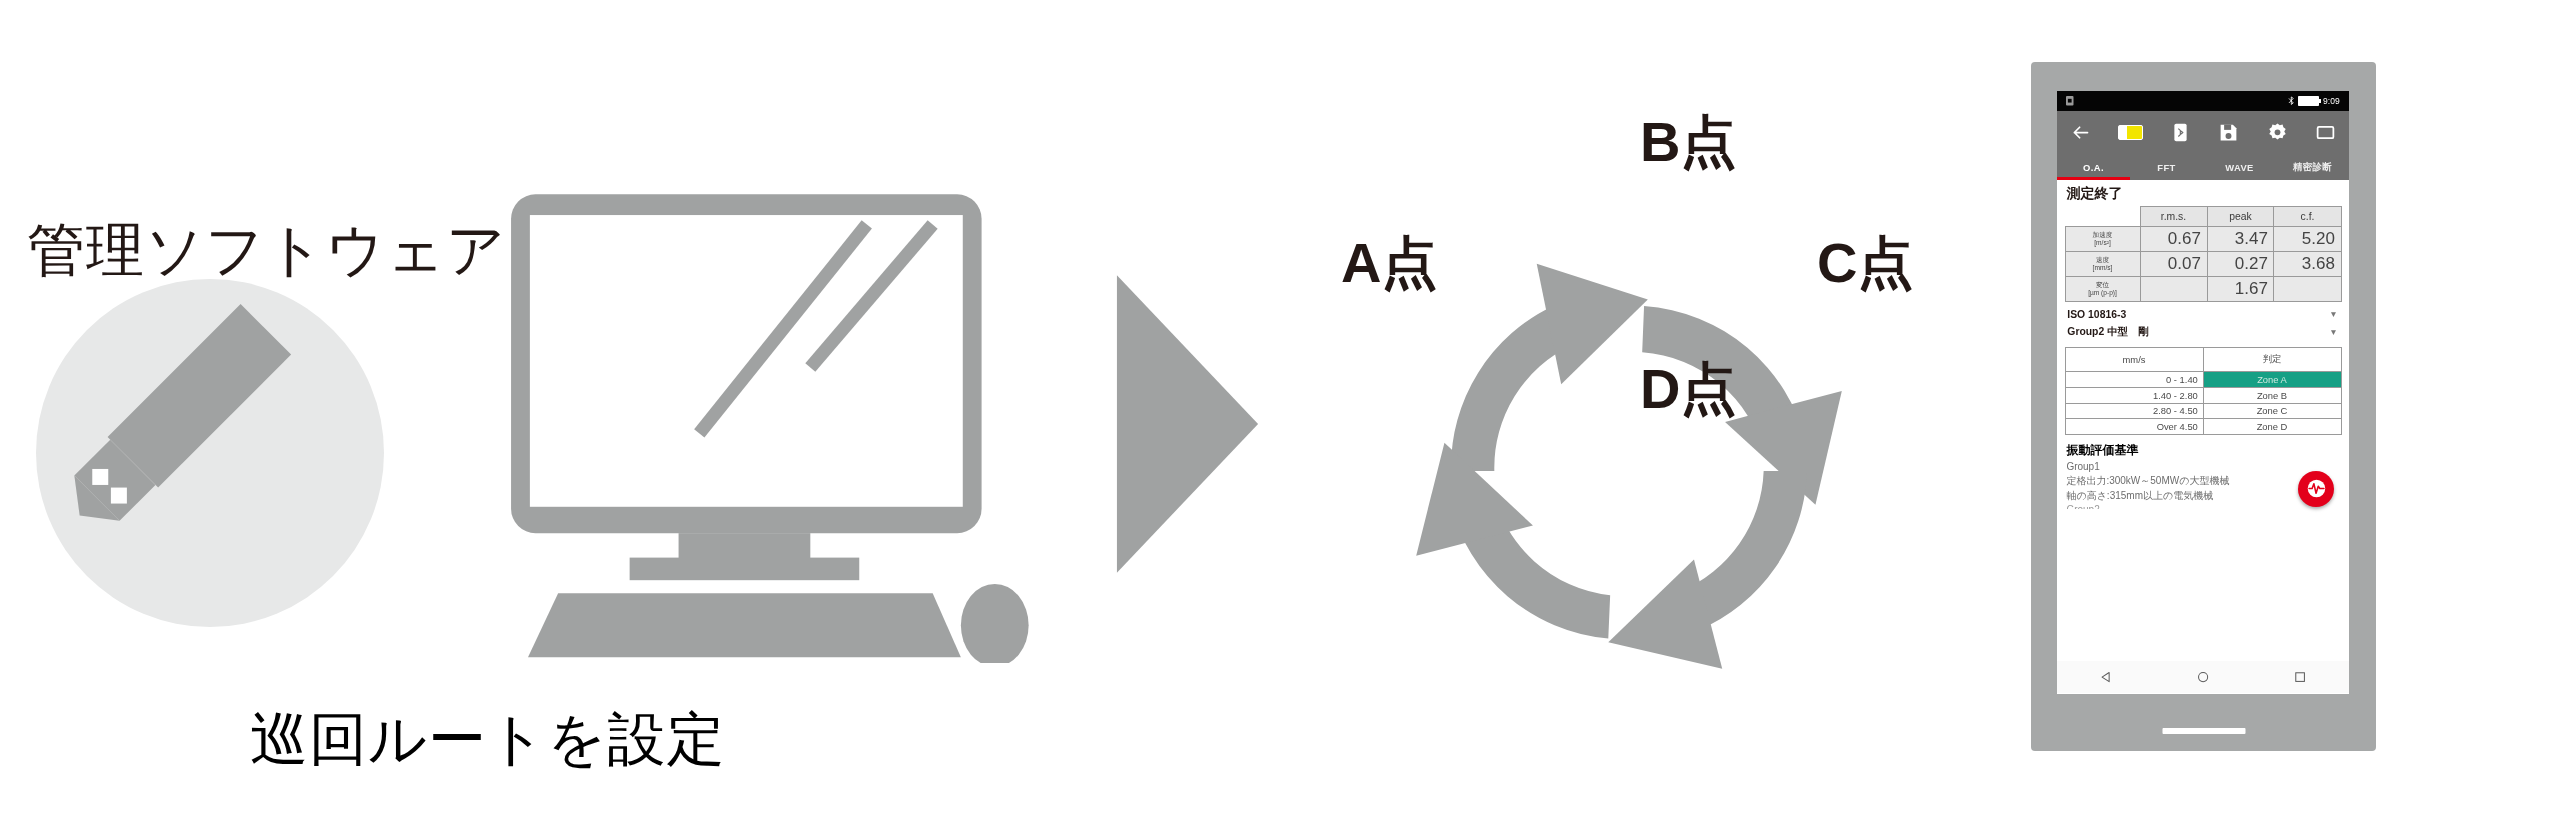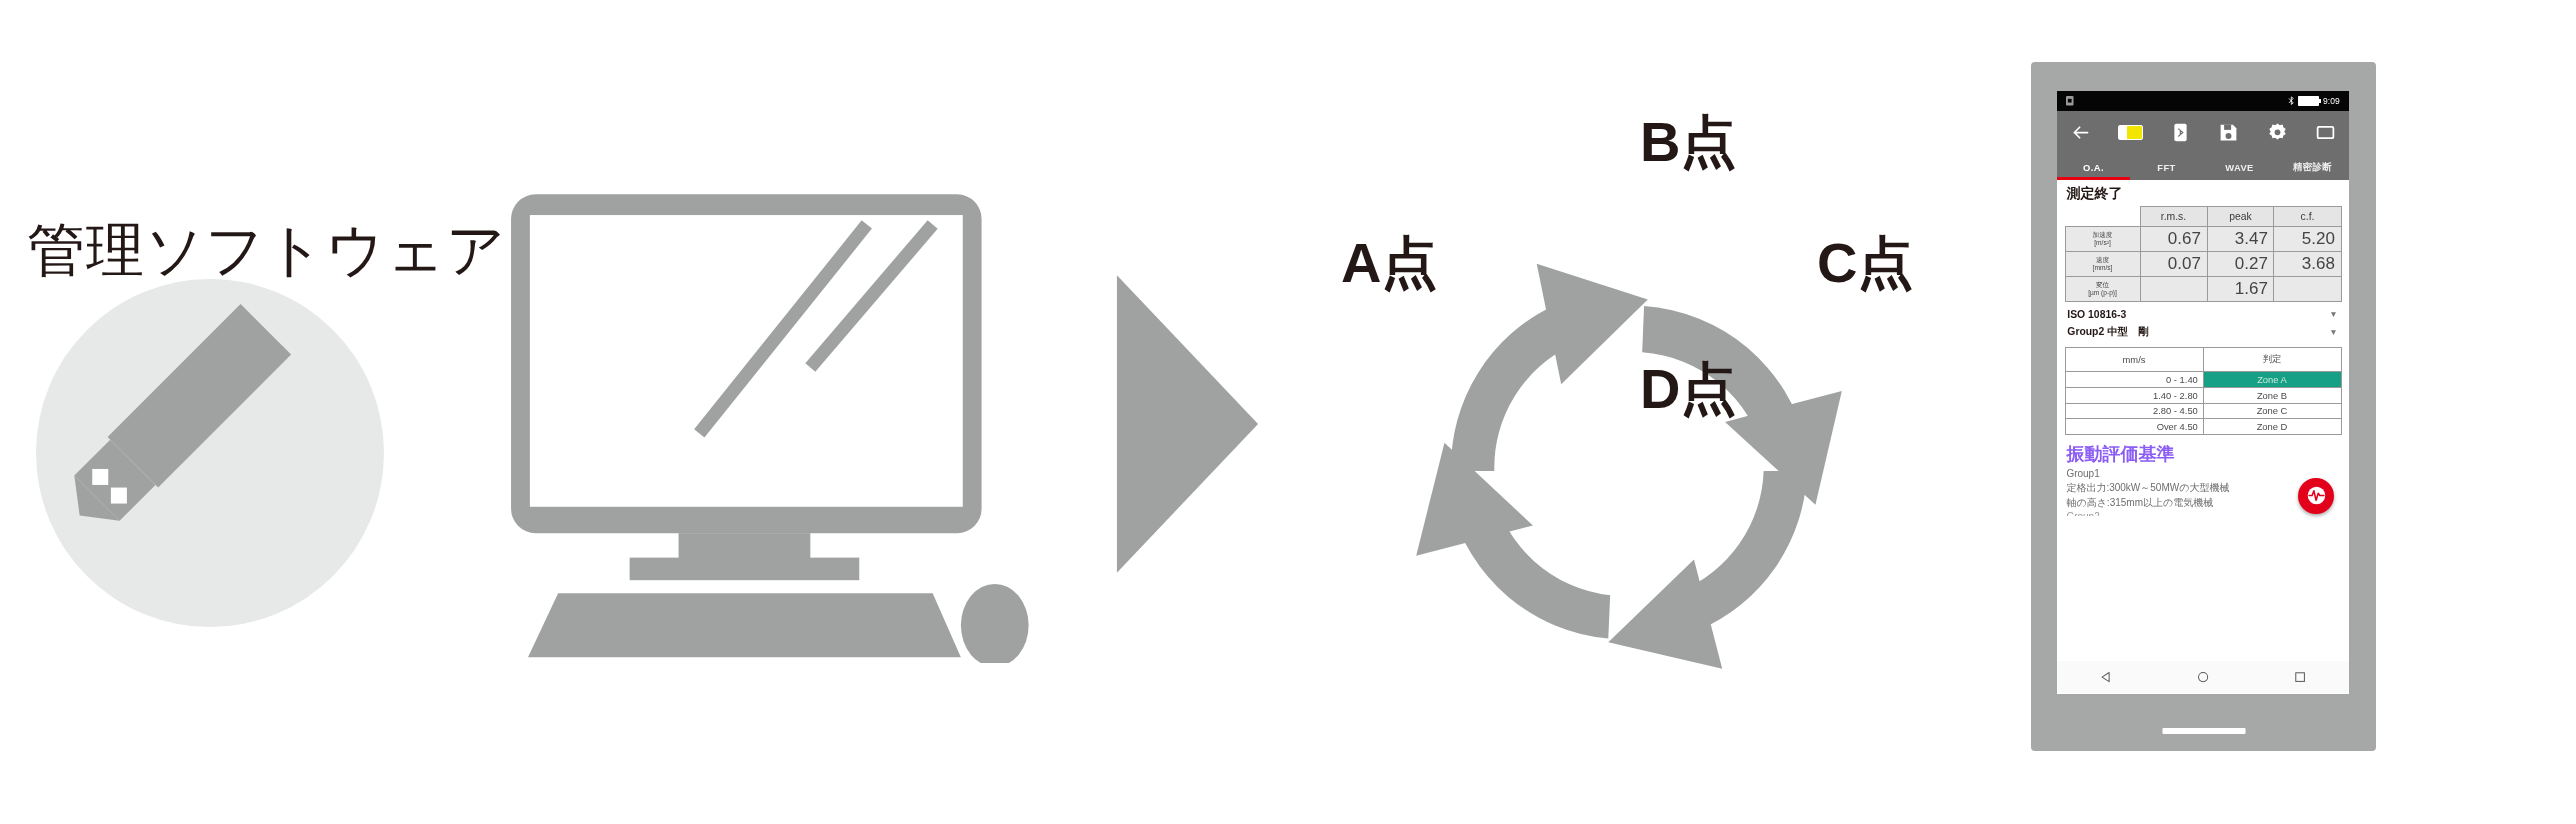--- a/index.html
+++ b/index.html
@@ -104,21 +104,21 @@
     font-size:10.4px;color:#231815;font-weight:700;padding:6.6px 3.8px 5.6px 2.8px;
   }
   .caret{font-size:8.5px;color:#777;}
   table.zone{border-collapse:collapse;width:100%;table-layout:fixed;margin-top:0.9px;}
   table.zone td,table.zone th{border:0.9px solid #9a9a9a;font-size:9.4px;color:#4a4a4a;font-weight:400;}
   table.zone th{text-align:center;padding:5px 0;}
   table.zone td.range{text-align:right;padding:1.9px 4.7px 1.9px 0;}
   table.zone td.zone{text-align:center;padding:1.9px 0;}
   table.zone tr.highlight td.zone{background:#16a085;color:#cfe9df;}
   .criteria{margin-top:6.6px;position:relative;}
-  .criteria h4{margin:0 0 0.9px 1.9px;font-size:18px;font-weight:700;color:#8b5cf6;}
+  .criteria h4{margin:0 0 0.9px 1.9px;font-size:12px;font-weight:700;color:#000000;}
   .criteria p{margin:0 0 0 1.9px;font-size:10px;color:#6d6d6d;line-height:1.45;}
   .criteria p.clip{color:#9a9a9a;height:5.6px;overflow:hidden;}
   .fab{
     position:absolute;right:7.5px;bottom:1.9px;width:36px;height:36px;border-radius:50%;
     background:#e3001b;display:flex;align-items:center;justify-content:center;
     box-shadow:0 1.9px 3.8px rgba(0,0,0,.35);
   }
   
   .navbar{
     position:absolute;left:0;bottom:0;width:100%;height:32px;background:#fafafa;
@@ -153,20 +153,21 @@
     <rect x="22" y="28" width="500" height="360" rx="26" ry="26" fill="#a0a2a2"></rect>
     <rect x="42" y="50" width="460" height="310" fill="#ffffff"></rect>
     <rect x="200" y="388" width="140" height="30" fill="#a0a2a2"></rect>
     <rect x="148" y="414" width="244" height="24" fill="#a0a2a2"></rect>
     <polygon points="72,452 470,452 500,520 40,520" fill="#a0a2a2"></polygon>
     <ellipse cx="536" cy="486" rx="36" ry="44" fill="#a0a2a2"></ellipse>
     <line x1="222" y1="282" x2="400" y2="60" stroke="#a0a2a2" stroke-width="14"></line>
     <line x1="340" y1="212" x2="470" y2="60" stroke="#a0a2a2" stroke-width="14"></line>
   </svg>
 
+  <div class="abs" id="route-label">巡回ルートを設定</div>
 
   <svg class="abs" id="flow-arrow" viewBox="0 0 290 340">
     <polygon points="36,12 36,328 186,170" fill="#a0a2a2"></polygon>
   </svg>
 
   <svg class="abs" id="cycle-diagram" viewBox="0 0 720 640">
     <g fill="#a0a2a2">
 
       <g>
         <path d="M171,330 A190,190 0 0 1 281,154 L300,196 A144,144 0 0 0 217,330 Z"></path>

